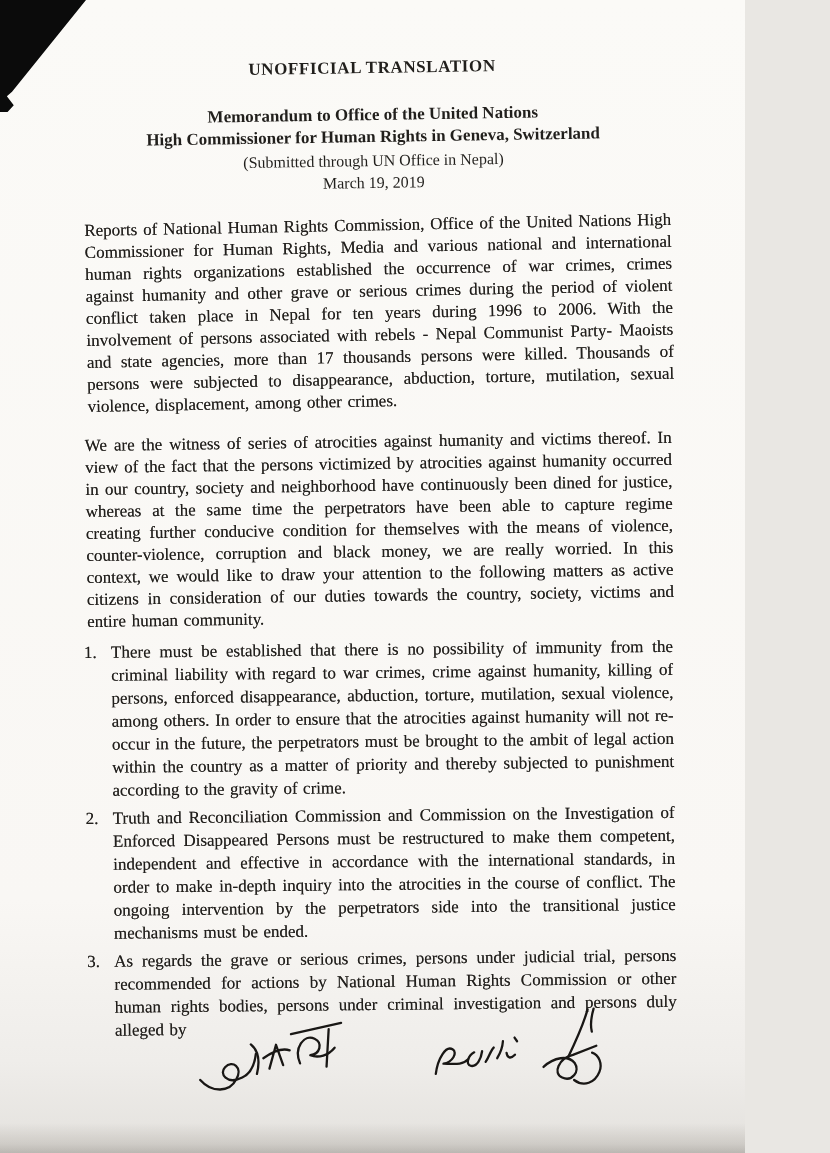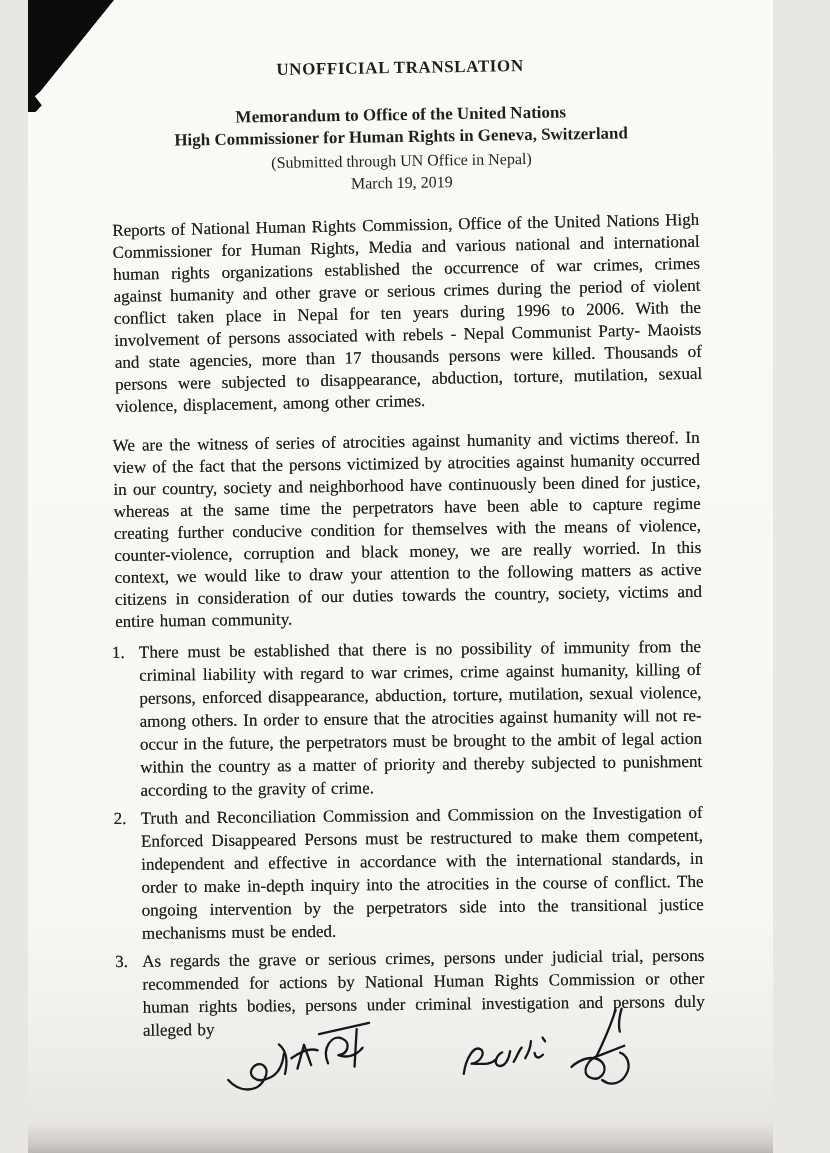--- a/index.html
+++ b/index.html
@@ -6,21 +6,20 @@
   body{
     width:830px;height:1153px;overflow:hidden;
     background:#e9e7e3;
     font-family:"Liberation Serif", serif;
   }
   .page{
     position:relative;width:745px;height:1153px;
     background:linear-gradient(180deg,#fbfaf7 0%,#f9f7f4 78%,#efedea 92%,#e3e1dd 100%);
     color:#211f1c;
     overflow:hidden;
-    margin-left:28px;
   }
   
   .artifact-tl{
     position:absolute;left:0;top:0;width:86px;height:112px;
     background:#0b0b0b;
     clip-path:polygon(0 0,100% 0,14% 82%,8% 86%,16% 94%,4% 104%,0 100%);
   }
   .artifact-right{
     position:absolute;left:740px;top:540px;width:90px;height:612px;
     background:#0a0a0a;

